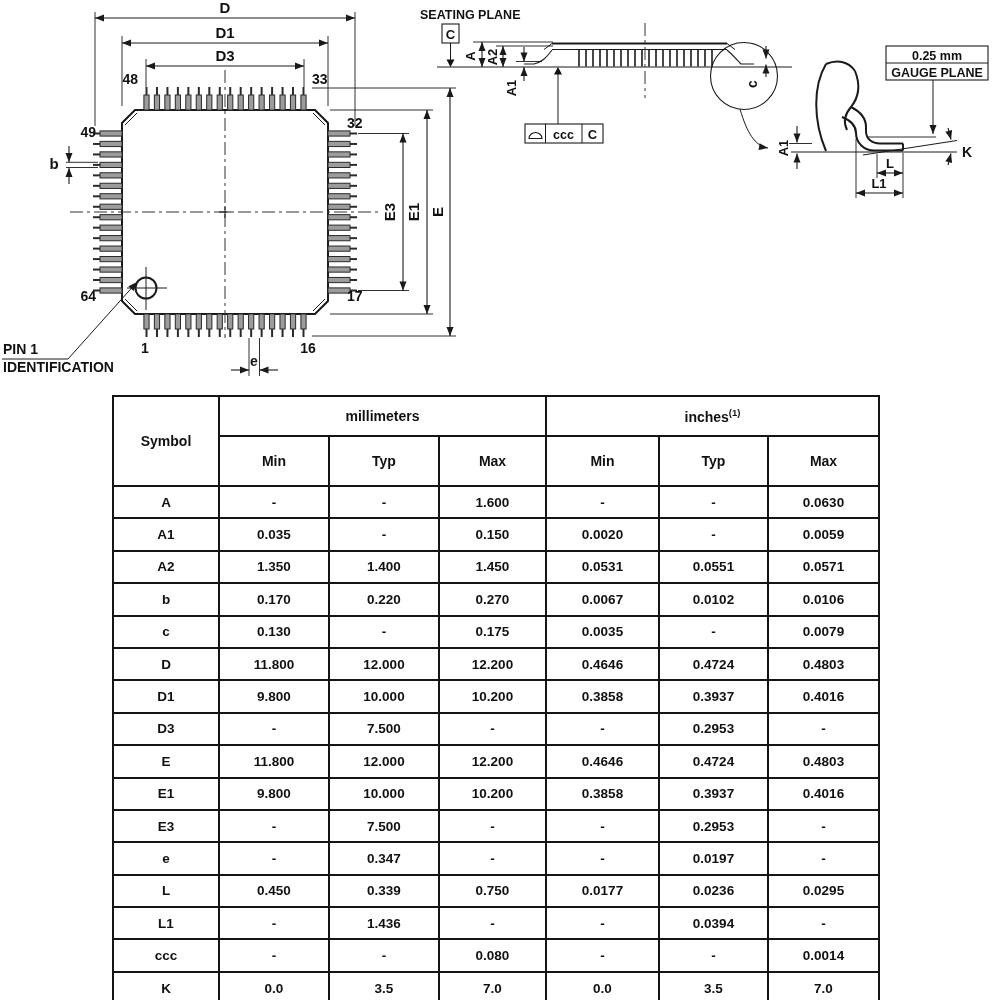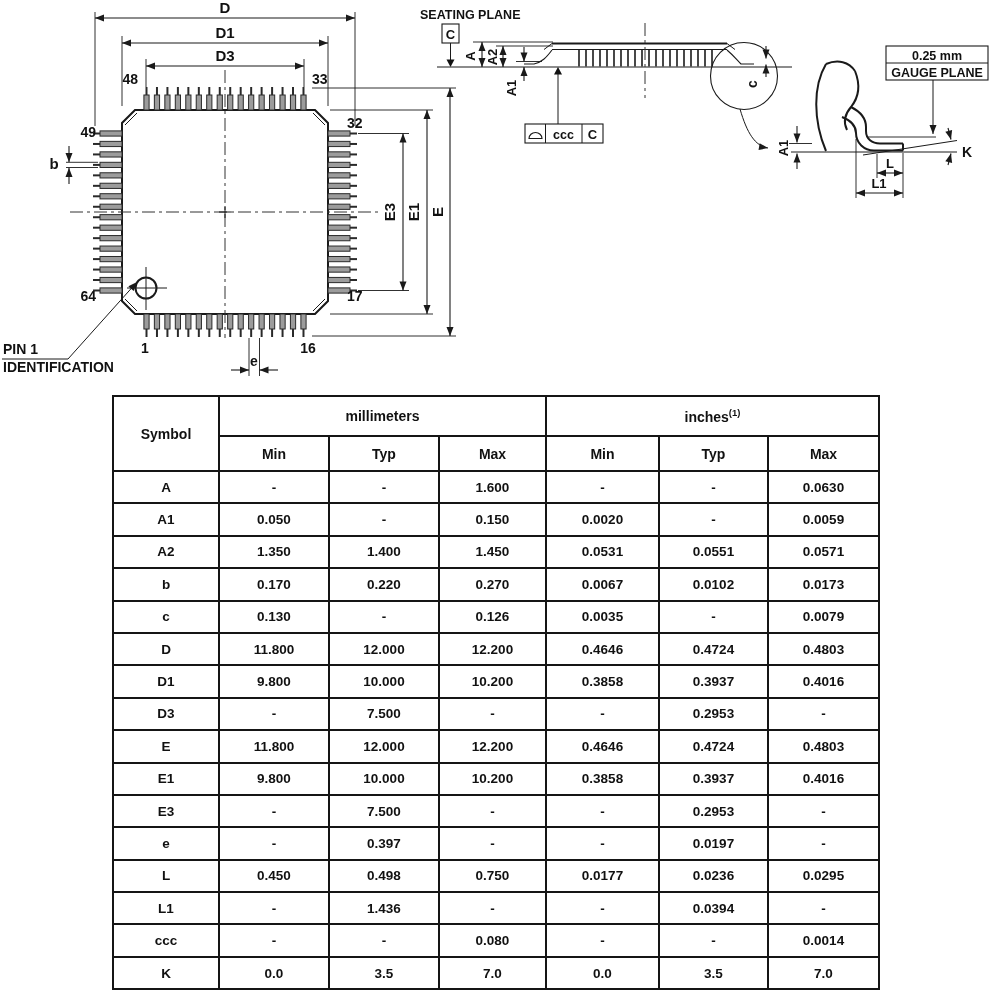--- a/index.html
+++ b/index.html
@@ -15,21 +15,21 @@
   .t15{font-size:15px;} .t14{font-size:14px;} .t13{font-size:13px;} .t12{font-size:12.5px;}
   #pins-top rect,#pins-bottom rect,#pins-left rect,#pins-right rect{fill:#9c9c9c;stroke:#2a2a2a;stroke-width:1;}
   #pins-top line,#pins-bottom line,#pins-left line,#pins-right line{stroke:#2a2a2a;stroke-width:2;}
   #side-leads line{stroke:#1a1a1a;stroke-width:1.6;}
   .datum{fill:#111;stroke:none;}
   table.dim-table{position:absolute;left:112px;top:395px;width:766px;border-collapse:collapse;
     table-layout:fixed;font-weight:bold;}
   .dim-table th,.dim-table td{border:2px solid #151515;text-align:center;vertical-align:middle;
     padding:0;font-size:14px;}
   .dim-table td{font-size:13.5px;}
-  .dim-table tr.h1{height:40px;} .dim-table tr.h2{height:35px;}
+  .dim-table tr.h1{height:40px;} .dim-table tr.h2{height:50px;}
   .dim-table tbody tr{height:32.4px;}
   .dim-table sup{font-size:9.5px;}
 </style>
 </head>
 <body>
 
 <div class="stage">
 
 <svg id="pkg" class="diagram" width="1000" height="395" viewBox="0 0 1000 395" xmlns="http://www.w3.org/2000/svg">
   <defs>
@@ -381,21 +381,21 @@
           <td>A</td>
           <td>-</td>
           <td>-</td>
           <td>1.600</td>
           <td>-</td>
           <td>-</td>
           <td>0.0630</td>
         </tr>
     <tr>
           <td>A1</td>
-          <td>0.050</td>
+          <td>0.035</td>
           <td>-</td>
           <td>0.150</td>
           <td>0.0020</td>
           <td>-</td>
           <td>0.0059</td>
         </tr>
     <tr>
           <td>A2</td>
           <td>1.350</td>
           <td>1.400</td>
@@ -404,27 +404,27 @@
           <td>0.0551</td>
           <td>0.0571</td>
         </tr>
     <tr>
           <td>b</td>
           <td>0.170</td>
           <td>0.220</td>
           <td>0.270</td>
           <td>0.0067</td>
           <td>0.0102</td>
-          <td>0.0173</td>
+          <td>0.0106</td>
         </tr>
     <tr>
           <td>c</td>
           <td>0.130</td>
           <td>-</td>
-          <td>0.126</td>
+          <td>0.175</td>
           <td>0.0035</td>
           <td>-</td>
           <td>0.0079</td>
         </tr>
     <tr>
           <td>D</td>
           <td>11.800</td>
           <td>12.000</td>
           <td>12.200</td>
           <td>0.4646</td>
@@ -472,30 +472,30 @@
           <td>-</td>
           <td>7.500</td>
           <td>-</td>
           <td>-</td>
           <td>0.2953</td>
           <td>-</td>
         </tr>
     <tr>
           <td>e</td>
           <td>-</td>
-          <td>0.397</td>
+          <td>0.347</td>
           <td>-</td>
           <td>-</td>
           <td>0.0197</td>
           <td>-</td>
         </tr>
     <tr>
           <td>L</td>
           <td>0.450</td>
-          <td>0.498</td>
+          <td>0.339</td>
           <td>0.750</td>
           <td>0.0177</td>
           <td>0.0236</td>
           <td>0.0295</td>
         </tr>
     <tr>
           <td>L1</td>
           <td>-</td>
           <td>1.436</td>
           <td>-</td>

